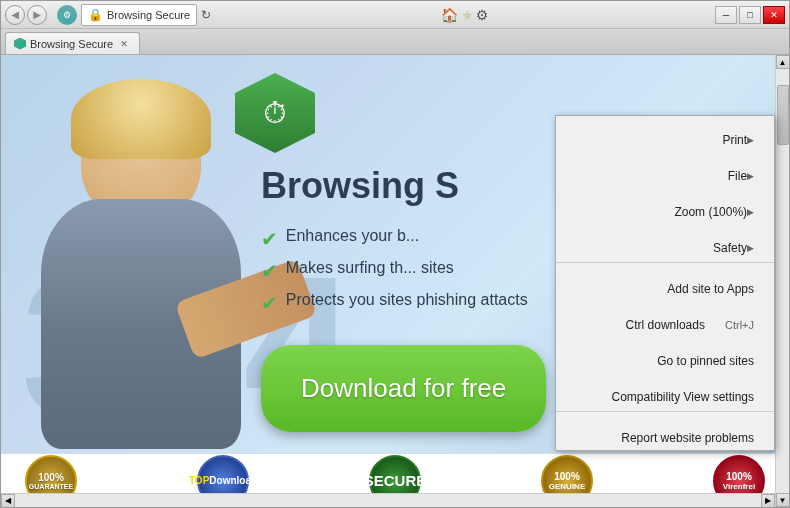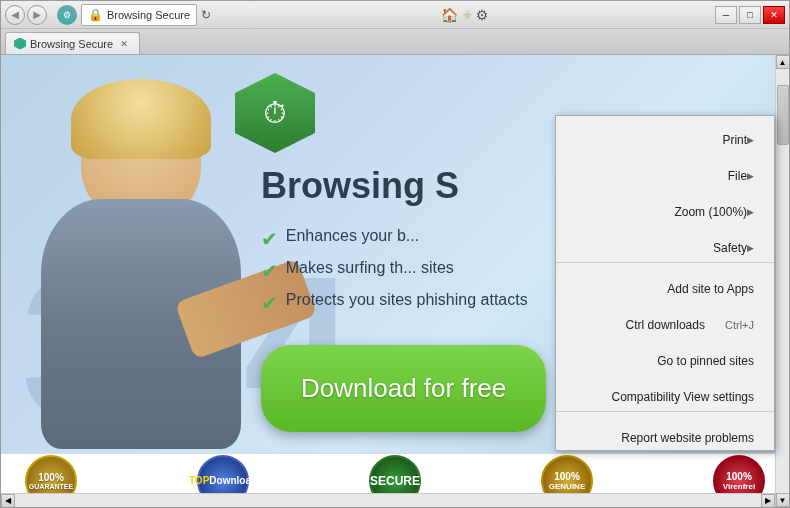--- a/index.html
+++ b/index.html
@@ -435,21 +435,21 @@
             <div style="font-size:7px;">GUARANTEE</div>
           </div>
         </div>
         <div class="badge">
           <div style="width:52px;height:52px;border-radius:50%;background:radial-gradient(circle, #5080e0 0%, #1e3a8a 80%);display:flex;flex-direction:row;align-items:center;justify-content:center;color:gold;font-size:10px;font-weight:bold;border:2px solid #4060c0;">
             <div>TOP</div>
             <div style="font-size:10px;color:white;">Download</div>
           </div>
         </div>
         <div class="badge">
-          <div style="width:52px;height:52px;border-radius:50%;background:radial-gradient(circle, #3a9a3a 0%, #155215 80%);display:flex;flex-direction:column;align-items:center;justify-content:center;color:white;font-size:12px;font-weight:bold;border:2px solid #2a7a2a;">
+          <div style="width:52px;height:52px;border-radius:50%;background:radial-gradient(circle, #3a9a3a 0%, #155215 80%);display:flex;flex-direction:column;align-items:center;justify-content:center;color:white;font-size:15px;font-weight:bold;border:2px solid #2a7a2a;">
             <div>SECURE</div>
           </div>
         </div>
         <div class="badge">
           <div style="width:52px;height:52px;border-radius:50%;background:radial-gradient(circle, #d4af37 0%, #8b6000 80%);display:flex;flex-direction:column;align-items:center;justify-content:center;color:white;font-size:8px;font-weight:bold;border:2px solid #b8900b;">
             <div style="font-size:10px;">100%</div>
             <div>GENUINE</div>
           </div>
         </div>
         <div class="badge">

